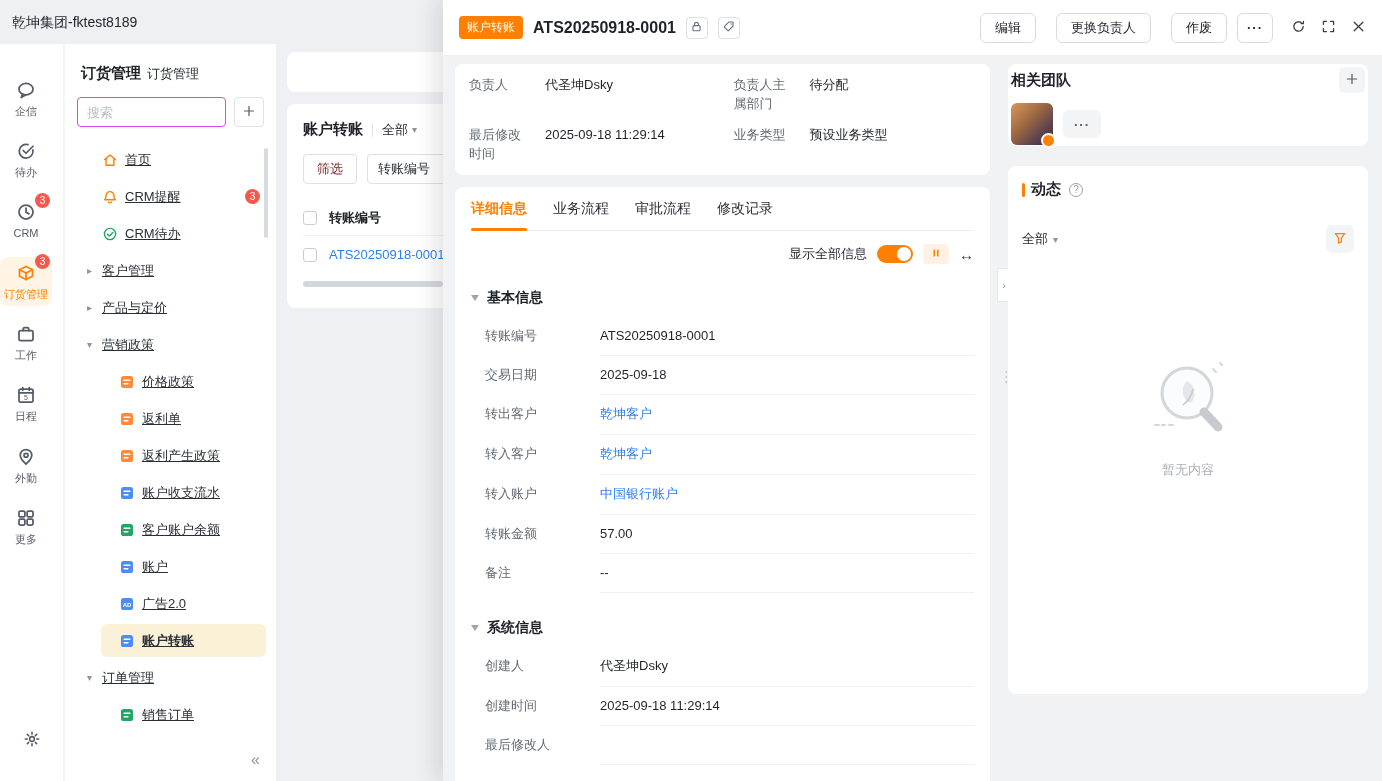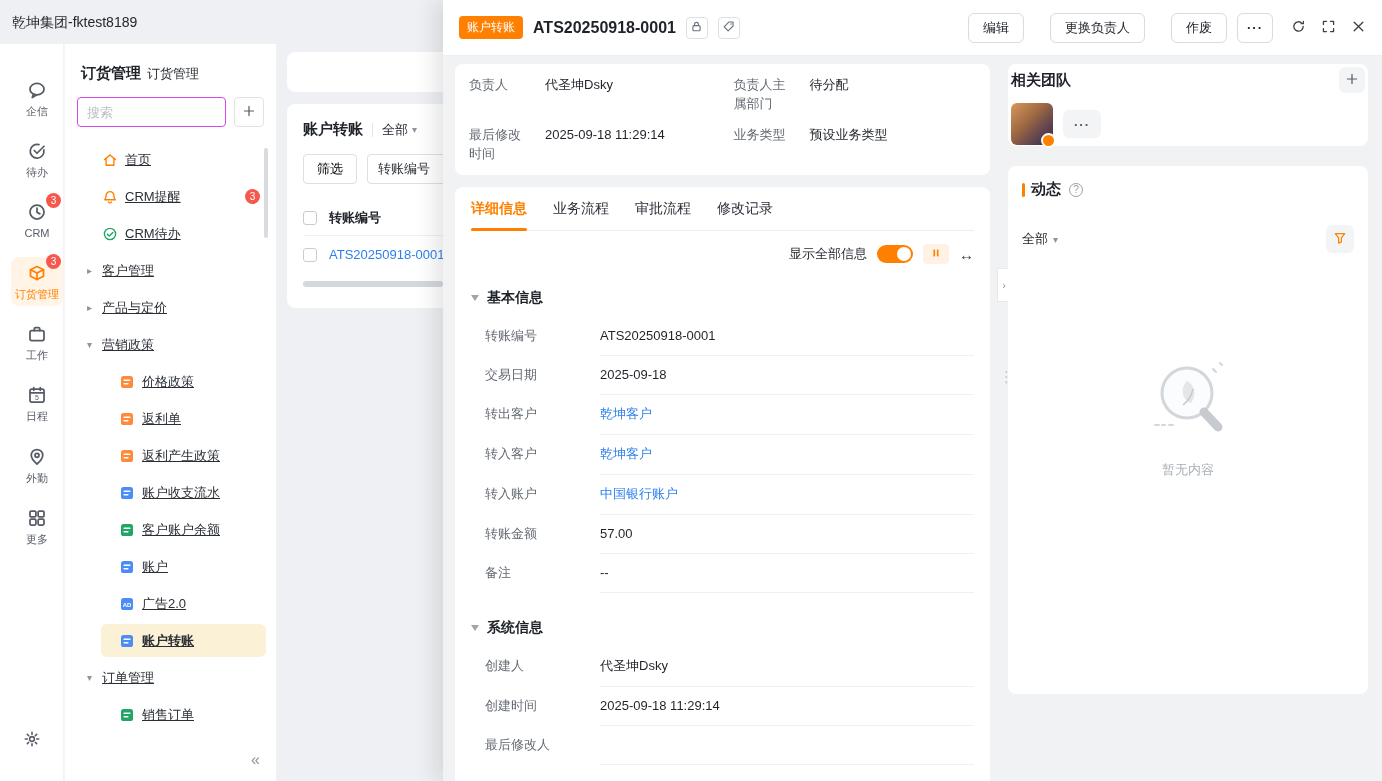--- a/index.html
+++ b/index.html
@@ -8,21 +8,21 @@
   input { font-family:inherit; }
 
   
   .company { position:absolute; left:12px; top:14px; font-size:14px; font-weight:500; color:#23272e; }
 
   
   .left-white { position:absolute; left:0; top:44px; bottom:0; width:276px; background:#fff; }
 
   
   .rail { position:absolute; left:0; top:44px; bottom:0; width:64px; border-right:1px solid #f2f3f5; }
-  .rail-items { display:flex; flex-direction:column; align-items:flex-end; padding-top:30px; gap:12px; }
+  .rail-items { display:flex; flex-direction:column; align-items:flex-start; padding-top:30px; gap:12px; }
   .rail-item { width:52px; padding:6px 0; border-radius:8px; display:flex; flex-direction:column; align-items:center; gap:3px; color:#565c66; font-size:11px; position:relative; cursor:pointer; }
   .rail-item.active { background:#fff4e6; color:#ff8000; }
   .rail-label { line-height:1.1; }
   .badge { background:#f5594e; color:#fff; font-size:10px; height:15px; min-width:15px; line-height:15px; border-radius:8px; padding:0 3px; text-align:center; }
   .rail-item .badge { position:absolute; top:-3px; right:2px; }
   .rail-settings { position:absolute; bottom:30px; left:50%; transform:translateX(-50%); color:#565c66; cursor:pointer; }
 
   
   .sidebar { position:absolute; left:64px; top:44px; bottom:0; width:212px; background:#fff; border-left:1px solid #f4f5f6; }
   .sb-head { padding:20px 16px 0 16px; display:flex; align-items:baseline; gap:6px; }
@@ -49,35 +49,35 @@
 
   
   .toolbar-strip { position:absolute; left:287px; top:52px; width:200px; height:40px; background:#fff; border-radius:8px; }
   .list-card { position:absolute; left:287px; top:104px; width:300px; height:204px; background:#fff; border-radius:8px; padding:16px; overflow:hidden; }
   .lc-title-row { display:flex; align-items:center; gap:9px; }
   .lc-title { font-size:15px; font-weight:700; white-space:nowrap; }
   .lc-divider { width:1px; height:14px; background:#e2e4e8; }
   .lc-scope { display:flex; align-items:center; gap:4px; cursor:pointer; white-space:nowrap; }
   .caret { font-size:10px; color:#8f959e; }
   .lc-filter-row { margin-top:15px; display:flex; gap:10px; }
-  .btn-outline { height:30px; padding:0 13px; border:1px solid #dcdfe3; border-radius:4px; background:#fff; font-size:13px; color:#000000; display:flex; align-items:center; cursor:pointer; white-space:nowrap; }
+  .btn-outline { height:30px; padding:0 13px; border:1px solid #dcdfe3; border-radius:4px; background:#fff; font-size:13px; color:#7f1d1d; display:flex; align-items:center; cursor:pointer; white-space:nowrap; }
   .filter-field { height:30px; width:130px; border:1px solid #dcdfe3; border-radius:4px; background:#fff; font-size:13px; color:#2a2f36; display:flex; align-items:center; padding:0 10px; cursor:pointer; white-space:nowrap; }
   .lc-head { margin-top:17px; display:flex; align-items:center; gap:12px; padding:8px 0; font-weight:700; border-bottom:1px solid #f0f1f3; white-space:nowrap; }
   .checkbox { width:14px; height:14px; border:1px solid #c9cdd2; border-radius:3px; background:#fff; flex-shrink:0; cursor:pointer; }
   .lc-row { display:flex; align-items:center; gap:12px; padding:11px 0; white-space:nowrap; }
   .row-link { color:#2f80ed; text-decoration:none; cursor:pointer; }
   .h-scrollbar { margin-top:8px; height:6px; width:140px; background:#d4d7db; border-radius:3px; cursor:pointer; }
 
   
   .overlay { position:absolute; left:443px; top:0; right:0; bottom:0; background:#f1f2f4; box-shadow:-8px 0 20px rgba(31,35,41,.12); z-index:10; }
   .ov-header { height:56px; background:#fff; border-bottom:1px solid #eceef0; display:flex; align-items:center; gap:10px; padding:0 16px; }
   .type-badge { background:#ff8000; color:#fff; font-size:12px; padding:3px 8px; border-radius:4px; white-space:nowrap; }
   .ov-title { font-size:16px; font-weight:700; white-space:nowrap; }
   .icon-chip { width:22px; height:22px; border:1px solid #dcdfe3; border-radius:4px; background:#fff; color:#6b7280; display:grid; place-items:center; cursor:pointer; }
-  .ov-actions { margin-left:auto; display:flex; gap:26px; }
+  .ov-actions { margin-left:auto; display:flex; gap:20px; }
   .btn { height:30px; padding:0 14px; border:1px solid #d8dbdf; border-radius:6px; background:#fff; font-size:13px; color:#23272e; cursor:pointer; white-space:nowrap; }
   .btn-more { width:36px; padding:0; font-weight:700; letter-spacing:1px; }
   .win-icons { display:flex; align-items:center; gap:15px; margin-left:8px; color:#3a4046; }
   .win-ic { display:grid; place-items:center; cursor:pointer; }
 
   .ov-body { position:absolute; top:56px; left:0; right:0; bottom:0;border-radius:22px; }
   .card { background:#fff; border-radius:8px; }
   .ov-main { position:absolute; left:12px; top:8px; width:535px; bottom:0; overflow:hidden; }
   .summary-card { padding:12px 14px; margin-bottom:12px; }
   .sum-grid { display:grid; grid-template-columns:1fr 1fr; row-gap:12px; column-gap:22px; }

